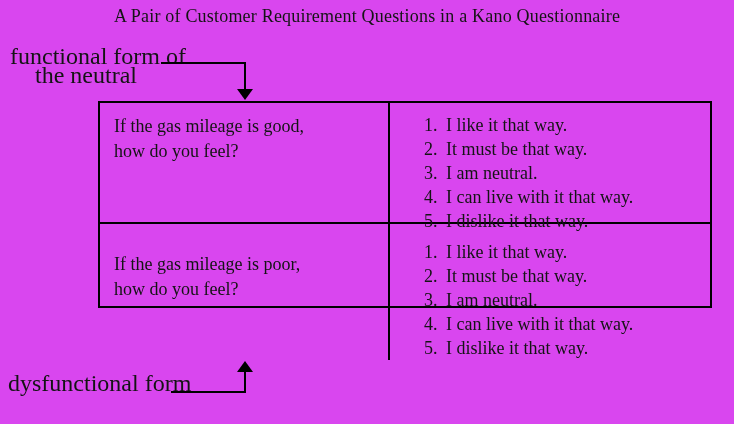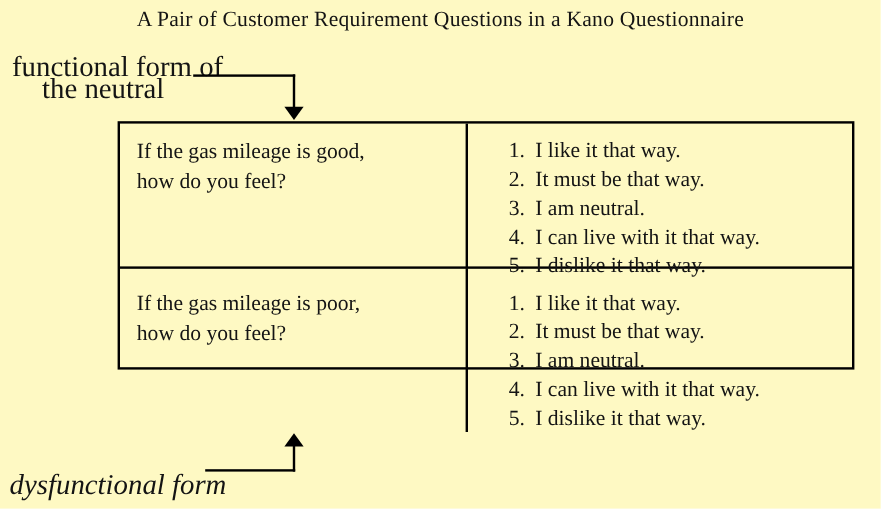--- a/index.html
+++ b/index.html
@@ -1,20 +1,20 @@
 <!DOCTYPE html>
 <html><head>
 <meta charset="utf-8">
 <style>
   html, body { margin: 0; padding: 0; background: #ffffff; }
   .page {
     position: relative;
     width: 734px;
     height: 424px;
-    background: #fef9c3;
+    background: #d946ef;
     font-family: "Liberation Serif", serif;
     color: #141414;
     overflow: hidden;
   }
   .title {
     position: absolute;
     top: 6px;
     left: 0;
     width: 100%;
     text-align: center;
@@ -22,21 +22,21 @@
     letter-spacing: 0.2px;
   }
   .side-label {
     position: absolute;
     text-align: center;
     font-size: 24px;
     line-height: 19px;
     white-space: nowrap;
   }
   .label-functional { left: 10px; top: 47px; width: 152px; }
-  .label-dysfunctional { left: 8px; top: 396px; width: 164px; font-style: italic; }
+  .label-dysfunctional { left: 8px; top: 374px; width: 164px; }
   .seg { position: absolute; background: #000000; }
   .arrowhead { position: absolute; width: 0; height: 0; }
   .head-down {
     border-left: 8px solid transparent;
     border-right: 8px solid transparent;
     border-top: 11px solid #000000;
   }
   .head-up {
     border-left: 8px solid transparent;
     border-right: 8px solid transparent;
@@ -109,21 +109,21 @@
       </div>
       <div class="opt-row">
         <span class="opt-num">4.</span>
         <span class="opt-text">I can live with it that way.</span>
       </div>
       <div class="opt-row">
         <span class="opt-num">5.</span>
         <span class="opt-text">I dislike it that way.</span>
       </div>
     </div>
-    <div class="cell col-left qcell" style="padding-top:16px;">
+    <div class="cell col-left qcell" style="padding-top:28px;">
       <div>If the gas mileage is poor,</div>
       <div>how do you feel?</div>
     </div>
     <div class="cell ocell" style="padding-top:16px;">
       <div class="opt-row">
         <span class="opt-num">1.</span>
         <span class="opt-text">I like it that way.</span>
       </div>
       <div class="opt-row">
         <span class="opt-num">2.</span>

